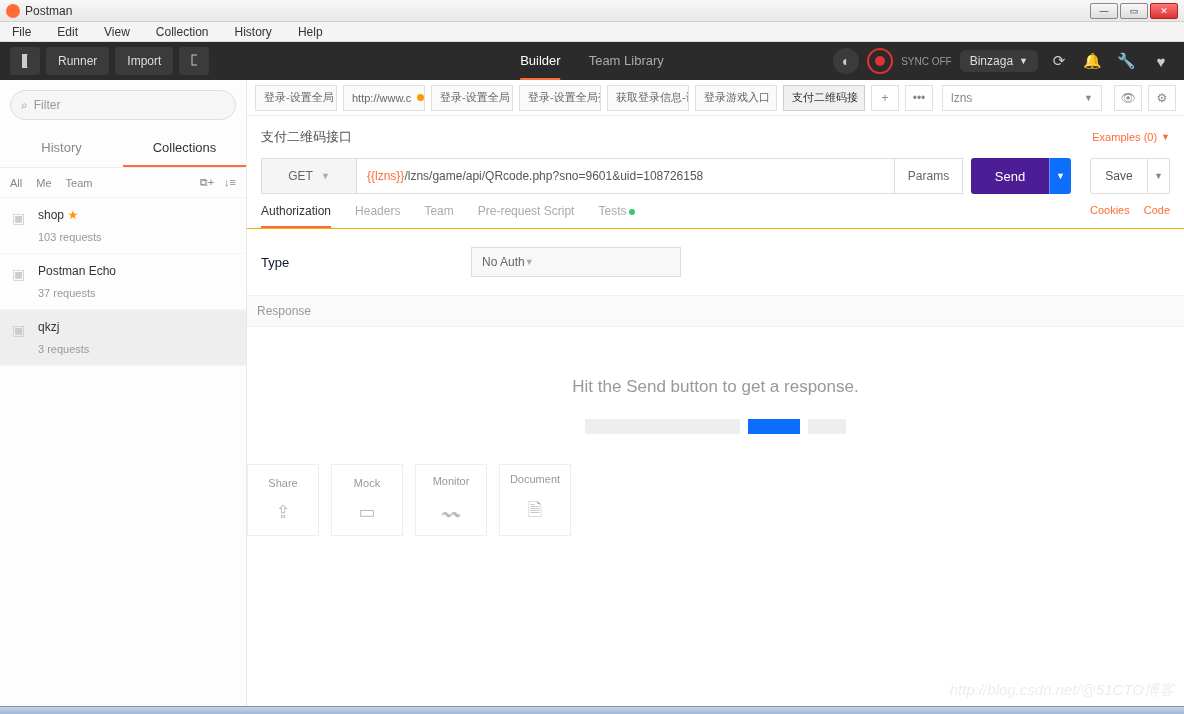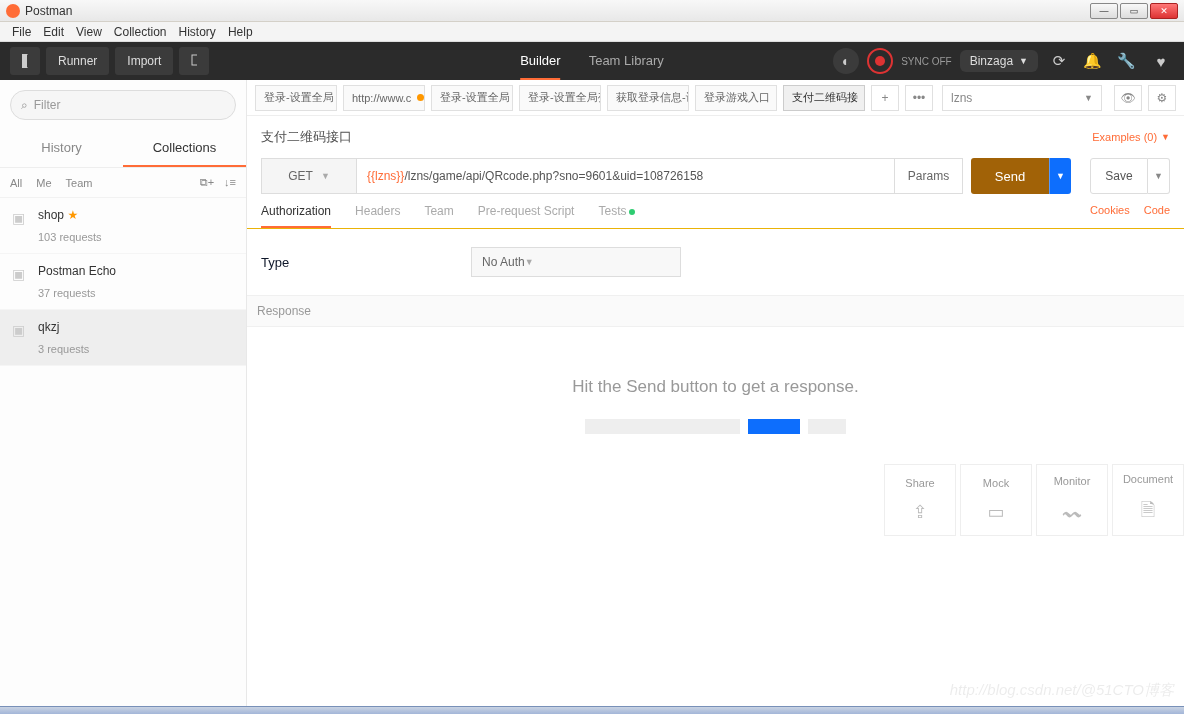--- a/index.html
+++ b/index.html
@@ -7,21 +7,21 @@
 
 
 .win-title { height:22px; background:linear-gradient(#f8f8f8,#e8e8e8); border-bottom:1px solid #d4d0c8; display:flex; align-items:center; padding:0 6px; }
 .win-title .logo { width:14px; height:14px; border-radius:50%; background:#ff6c37; margin-right:5px; }
 .win-title .t { font-size:12px; color:#333; }
 .win-btns { margin-left:auto; display:flex; gap:2px; }
 .win-btn { width:28px; height:16px; border:1px solid #888; background:linear-gradient(#f8f8f8,#ddd); border-radius:2px; display:flex; align-items:center; justify-content:center; font-size:9px; color:#333; }
 .win-btn.close { background:linear-gradient(#f77,#d33); color:#fff; border-color:#a22; }
 
 
-.menubar { height:20px; background:#f4f4f4; border-bottom:1px solid #ddd; display:flex; align-items:center; padding:0 6px; gap:0; }
+.menubar { height:20px; background:#f4f4f4; border-bottom:1px solid #ddd; display:flex; align-items:center; padding:0 6px; gap:14px; }
 .menubar span { padding:2px 6px; font-size:12px; color:#333; }
 
 
 .darkbar { height:38px; background:#2b2b2b; display:flex; align-items:center; padding:0 10px; }
 .darkbtn { height:28px; padding:0 12px; background:#3b3b3b; color:#ddd; font-size:12px; border-radius:3px; margin-right:6px; display:flex; align-items:center; justify-content:center; }
 .iconbtn { width:30px; }
 .darkbar .center { position:absolute; left:50%; transform:translateX(-50%); display:flex; gap:28px; }
 .darkbar .center .tab { color:#aaa; font-size:13px; padding:10px 0; }
 .darkbar .center .tab.active { color:#fff; border-bottom:2px solid #ff6c37; }
 .darkbar .right { margin-left:auto; display:flex; align-items:center; gap:8px; }
@@ -59,21 +59,21 @@
 
 .reqname { padding:12px 14px; font-size:13px; font-weight:500; display:flex; align-items:center; }
 .examples { margin-left:auto; color:#ff6c37; font-size:11px; display:flex; align-items:center; gap:4px; }
 
 .urlrow { display:flex; padding:0 14px; gap:0; align-items:stretch; }
 .method { width:96px; height:36px; border:1px solid #ddd; background:#f5f5f5; display:flex; align-items:center; justify-content:center; gap:8px; font-size:12px; color:#666; }
 .urlbox { flex:1; border:1px solid #ddd; border-left:none; height:36px; display:flex; align-items:center; padding:0 10px; font-size:12px; }
 .urlbox .var { color:#ff6c37; }
 .urlbox .path { color:#555; }
 .params { width:68px; height:36px; border:1px solid #ddd; border-left:none; display:flex; align-items:center; justify-content:center; font-size:12px; color:#666; }
-.sendbtn { width:78px; height:36px; background:#a16207; color:#fff; display:flex; align-items:center; justify-content:center; font-size:13px; margin-left:8px; border-radius:3px 0 0 3px; position:relative;text-align:center; }
+.sendbtn { width:78px; height:36px; background:#4c1d95; color:#fff; display:flex; align-items:center; justify-content:center; font-size:13px; margin-left:8px; border-radius:3px 0 0 3px; position:relative;text-align:center; }
 .sendcaret { width:22px; background:#0d6efd; border-left:1px solid rgba(255,255,255,.3); display:flex; align-items:center; justify-content:center; color:#fff; border-radius:0 3px 3px 0; }
 .savebtn { width:58px; height:36px; border:1px solid #ddd; margin-left:19px; display:flex; align-items:center; justify-content:center; font-size:12px; color:#555; border-radius:3px 0 0 3px; }
 .savecaret { width:22px; border:1px solid #ddd; border-left:none; display:flex; align-items:center; justify-content:center; color:#888; border-radius:0 3px 3px 0; }
 
 .subtabs { display:flex; padding:10px 14px 0; gap:24px; border-bottom:1px solid #eab308; }
 .subtabs .st { font-size:12px; color:#aaa; padding-bottom:8px; }
 .subtabs .st.active { color:#333; border-bottom:2px solid #ff6c37; }
 .subtabs .st .bdot { width:6px; height:6px; border-radius:50%; background:#2ecc71; display:inline-block; margin-left:3px; }
 .subtabs .right { margin-left:auto; display:flex; gap:14px; }
 .subtabs .link { color:#ff6c37; font-size:11px; padding-bottom:8px; }
@@ -85,21 +85,21 @@
 .resphdr { padding:8px 10px; font-size:12px; color:#999; border-top:1px solid #f0f0f0; border-bottom:1px solid #f0f0f0; background:#fafafa; }
 
 .emptysend { text-align:center; padding:50px 0 10px; font-size:17px; color:#999; }
 .bars { display:flex; justify-content:center; gap:8px; margin:12px 0 30px; }
 .bar { height:15px; background:#eee; }
 .bar.b1 { width:155px; }
 .bar.b2 { width:52px; background:#0d6efd; }
 .bar.b3 { width:38px; }
 
 .more { text-align:center; font-size:13px; color:#888; margin-bottom:14px; }
-.cards { display:flex; justify-content:flex-end; gap:4px; }
+.cards { display:flex; justify-content:flex-start; gap:12px; }
 .card { width:72px; height:72px; border:1px solid #eee; display:flex; flex-direction:column; align-items:center; justify-content:center; gap:12px; font-size:11px; color:#999; }
 .card .ic { font-size:18px; color:#bbb; }
 
 .watermark { position:absolute; right:10px; bottom:14px; font-size:15px; color:rgba(0,0,0,.08); font-style:italic; }
 .bottomborder { height:8px; background:linear-gradient(#c9d3e3,#a3b6d8); border-top:1px solid #7890b8; position:absolute; bottom:0; left:0; right:0; }
 .caret { font-size:9px; }
 </style>
 </head>
 <body>
 

